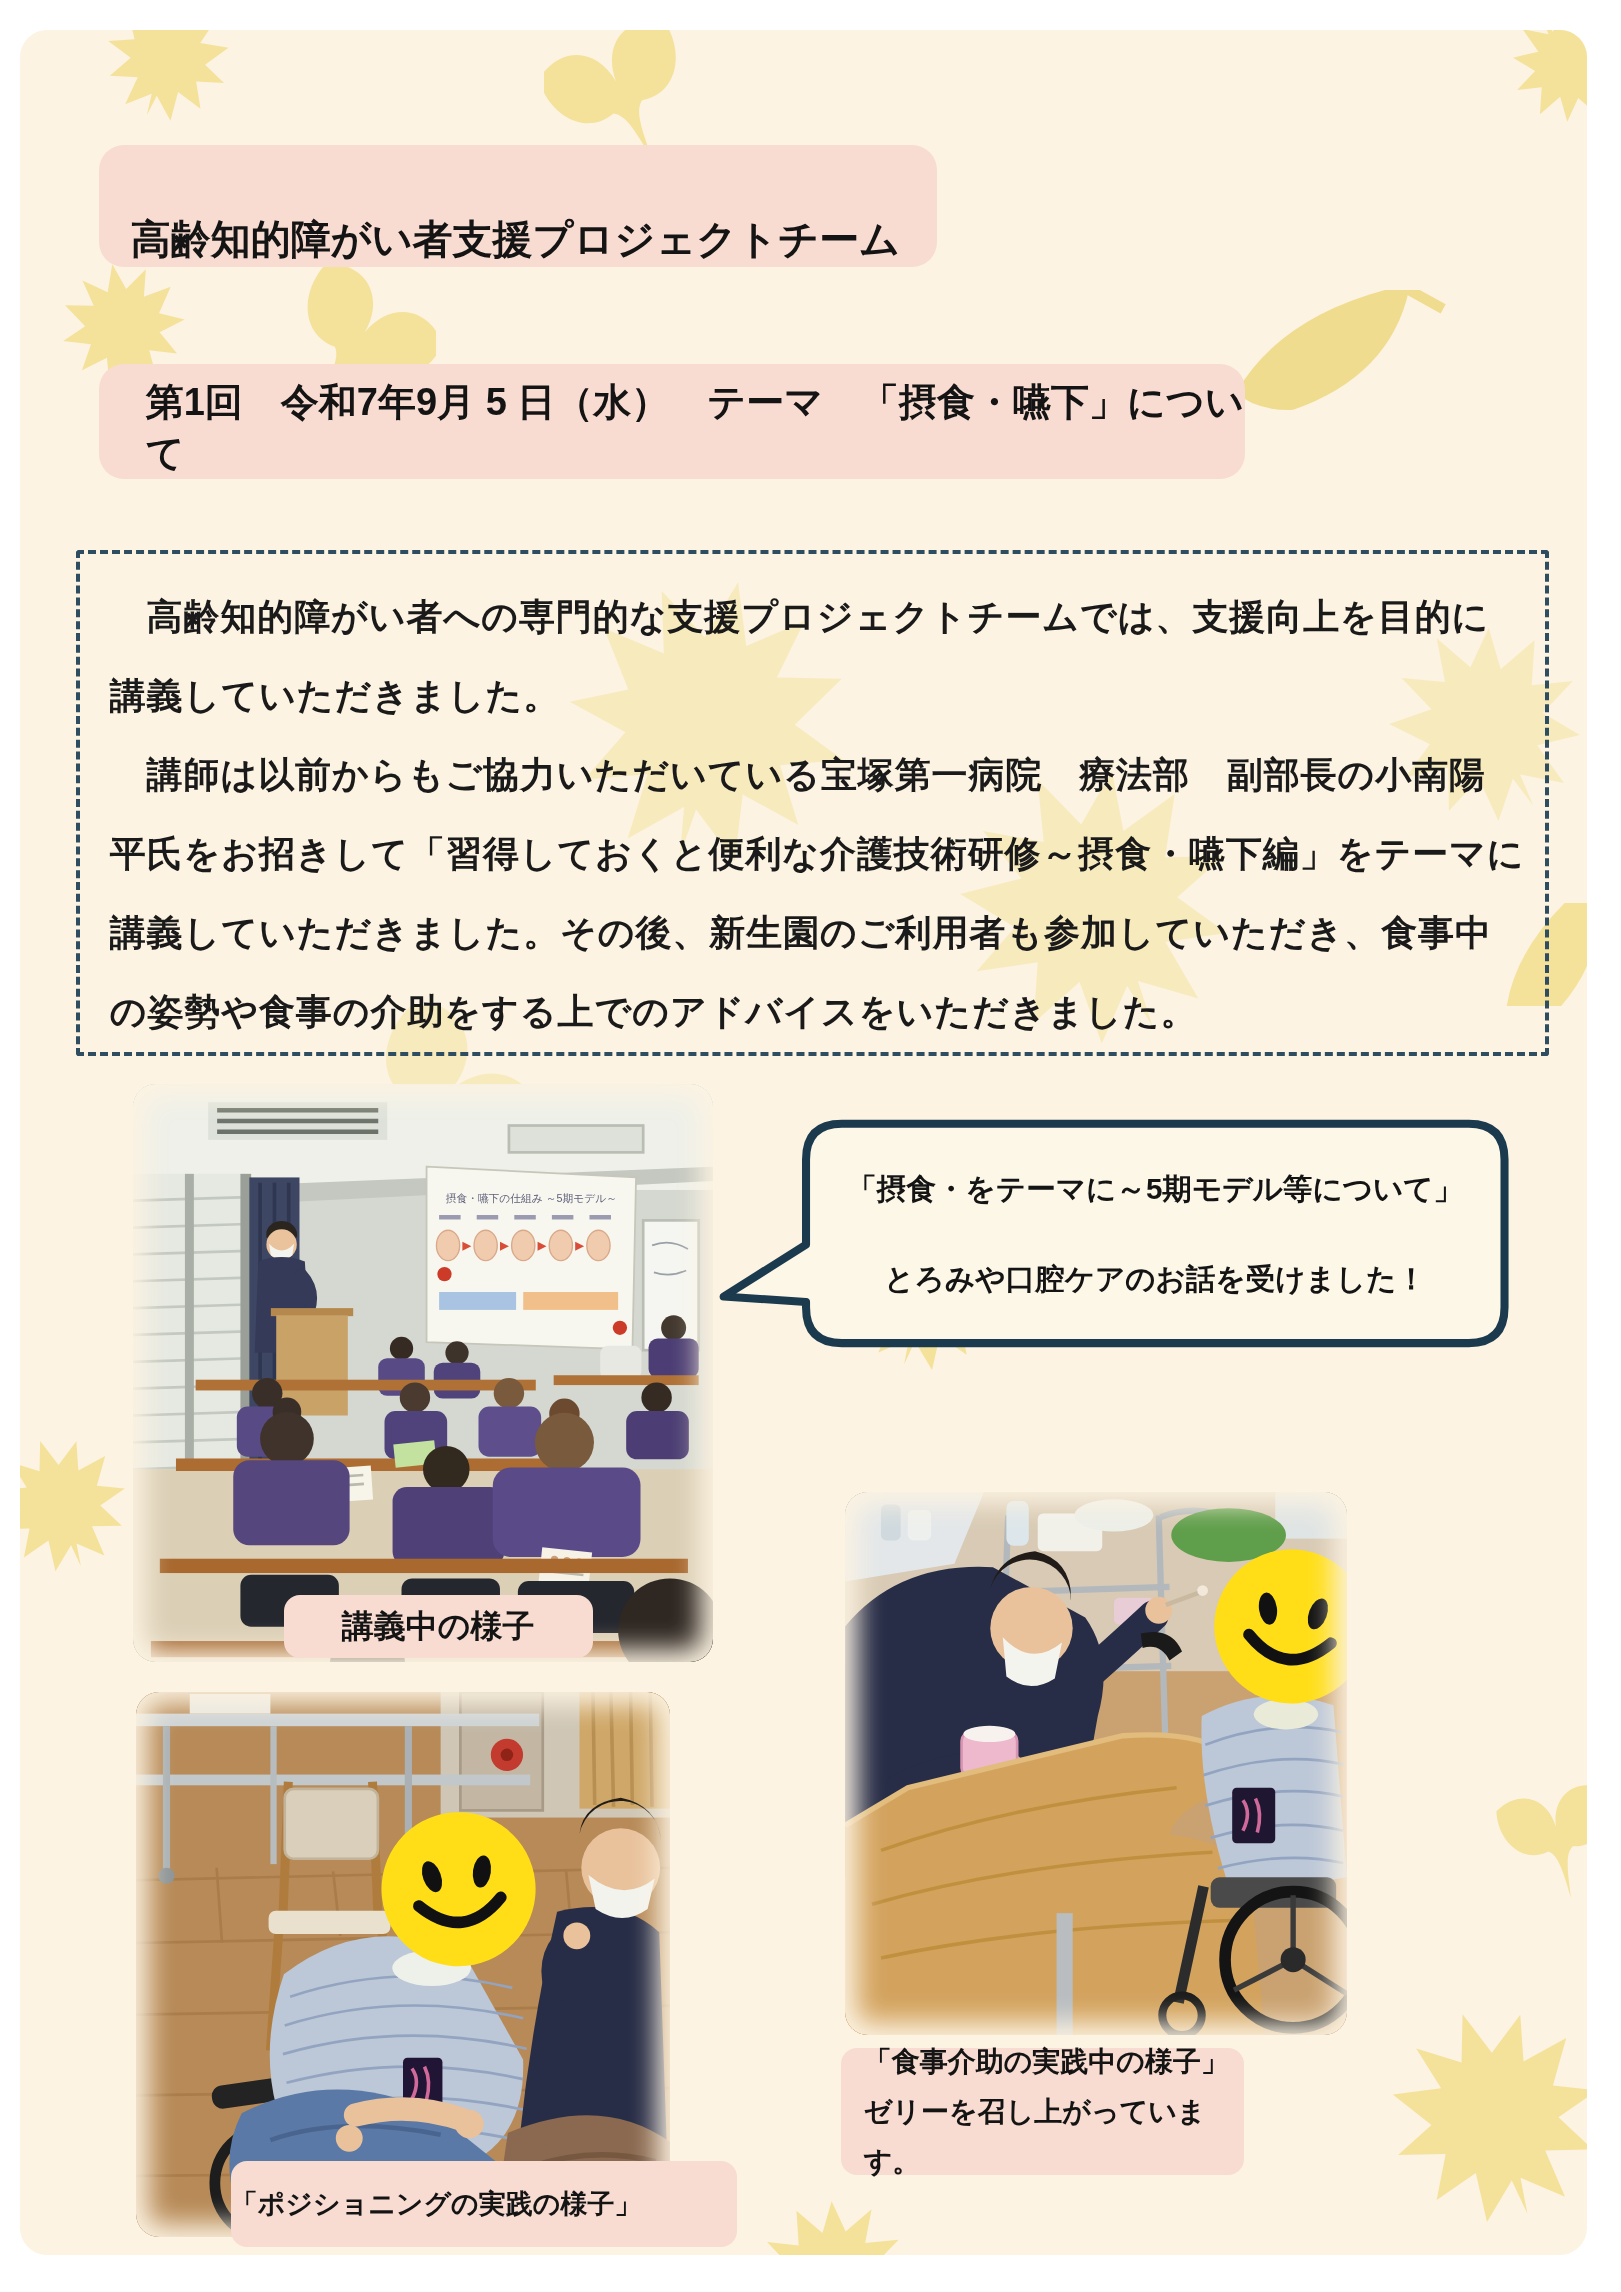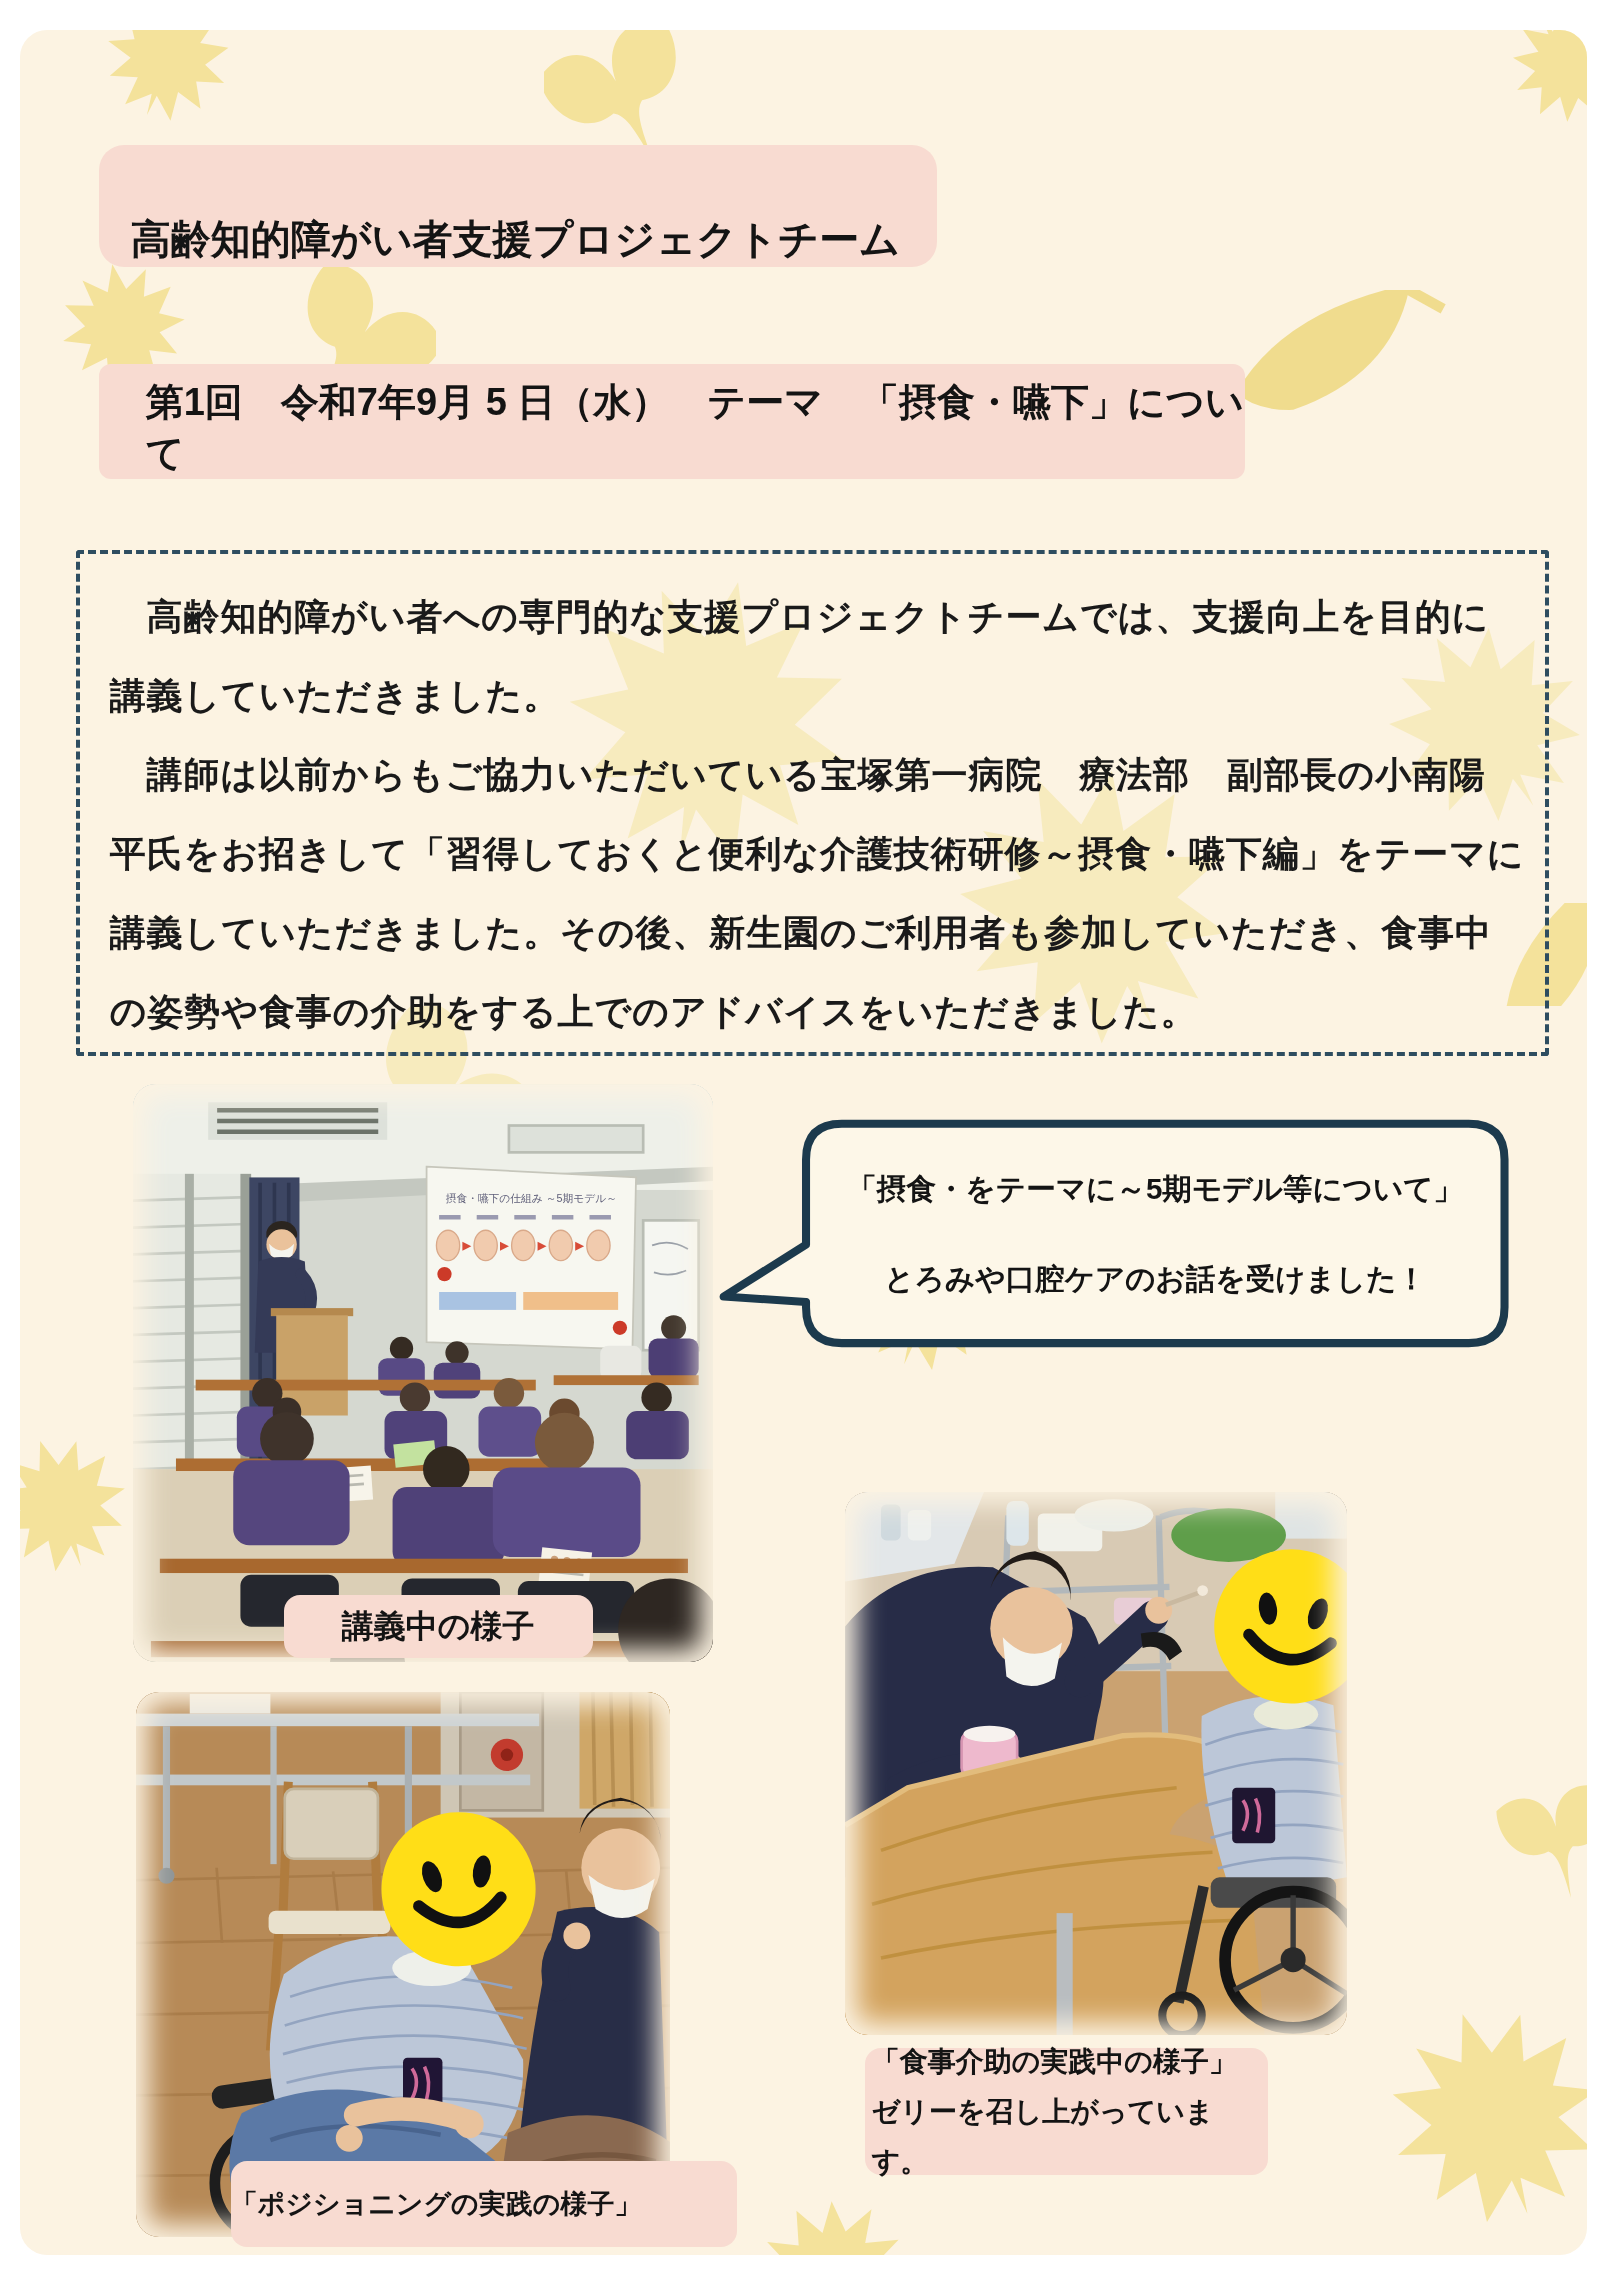--- a/index.html
+++ b/index.html
@@ -11,21 +11,21 @@
   #paper{
     position:absolute;left:19.7px;top:30px;width:1567px;height:2225px;
     background:#fcf3e2;border-radius:27px;overflow:hidden;
   }
   .leaf{position:absolute;pointer-events:none;}
   .banner{
     position:absolute;background:#f8dbd1;border-radius:25px;
     display:flex;align-items:flex-end;color:#141414;font-weight:bold;
   }
   #team-banner{left:79px;top:115px;width:806px;height:122px;padding-left:32px;font-size:40px;}
-  #session-banner{left:79px;top:334px;width:1099px;height:115px;padding-left:47px;font-size:38px;border-radius:12px;}
+  #session-banner{left:79px;top:334px;width:1099px;height:115px;padding-left:47px;font-size:38px;}
   #intro-box{
     position:absolute;left:56px;top:520px;width:1473px;height:506px;
     border:4.5px dashed #2e4d60;border-radius:3.6px;box-sizing:border-box;
     padding:23px 30px 0 30px;
   }
   .intro-line{
     font-size:36px;font-weight:bold;color:#1a1a1a;line-height:79px;
     white-space:pre;letter-spacing:0.9px;
   }
   .photo{
@@ -38,21 +38,21 @@
   }
   #photo-lecture{left:113px;top:1054px;width:580px;height:578px;}
   #photo-positioning{left:116px;top:1662px;width:534px;height:545px;}
   #photo-feeding{left:825px;top:1462px;width:502px;height:543px;}
   .caption{
     position:absolute;background:#f8dbd1;border-radius:16px;
     color:#141414;font-weight:bold;display:flex;flex-direction:column;justify-content:center;
   }
   #caption-lecture{left:264px;top:1565px;width:309px;height:63px;align-items:center;font-size:32px;}
   #caption-positioning{left:211px;top:2131px;width:506px;height:86px;font-size:27px;}
-  #caption-feeding{left:845px;top:2018px;width:403px;height:127px;padding-left:7px;font-size:28px;line-height:50px;box-sizing:border-box;}
+  #caption-feeding{left:821px;top:2018px;width:403px;height:127px;padding-left:23px;font-size:28px;line-height:50px;box-sizing:border-box;}
   #bubble-svg{position:absolute;left:692px;top:1082px;}
   .bubble-text{
     position:absolute;width:663px;text-align:center;font-weight:bold;color:#141414;font-size:29.6px;
   }
   #bubble-line1{left:804px;top:1139px;}
   #bubble-line2{left:804px;top:1229px;}
 </style>
 </head>
 <body>
 

